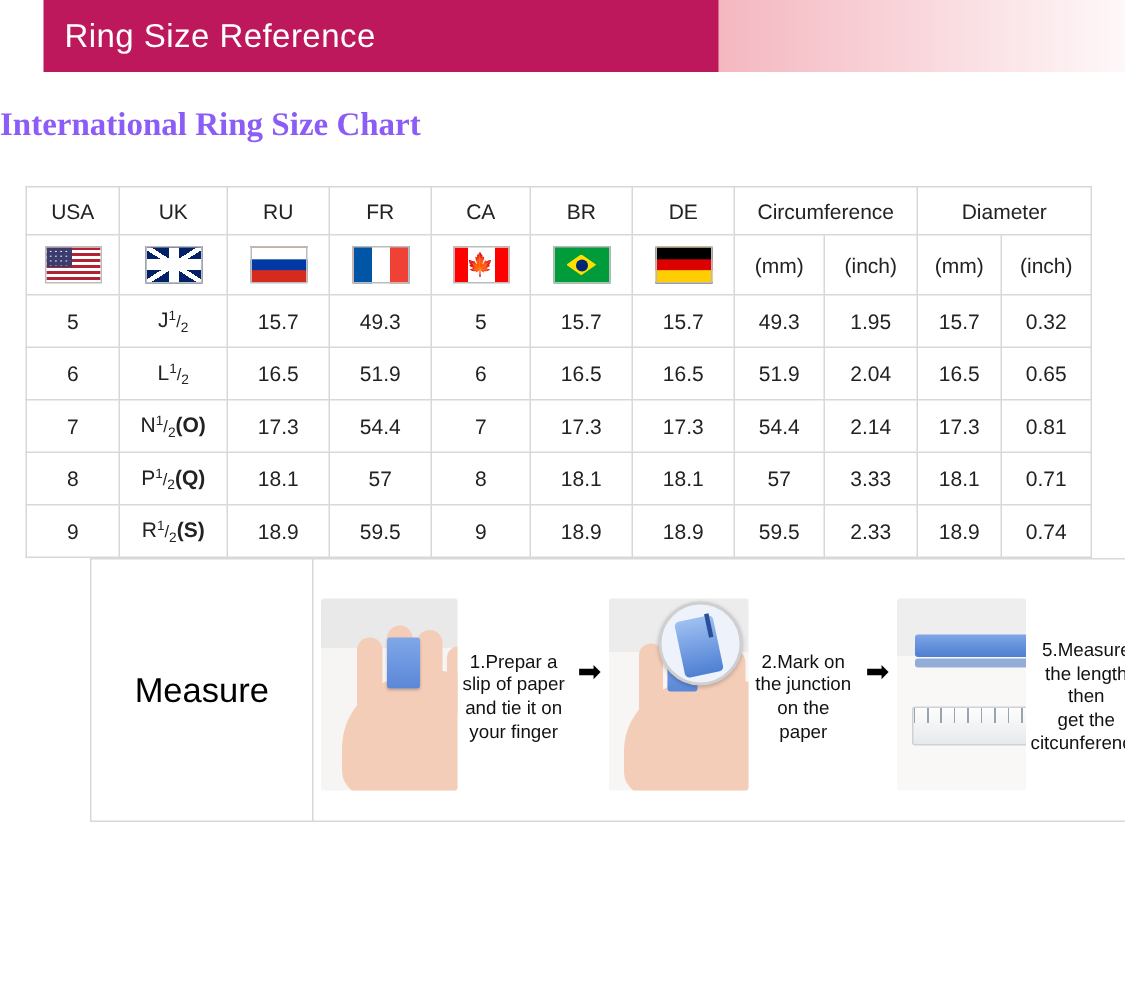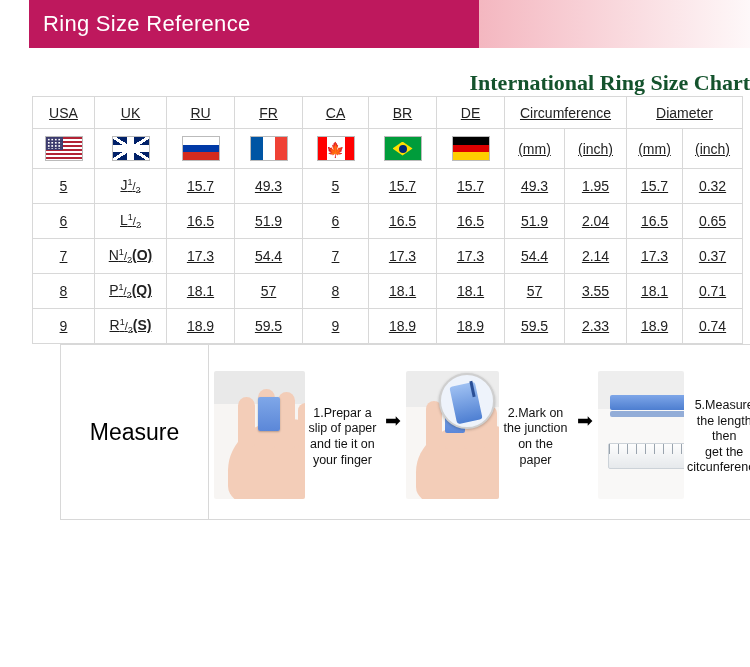--- a/index.html
+++ b/index.html
@@ -37,33 +37,32 @@
     position: absolute;
     right: 0;
     top: 0;
     width: 300px;
     height: 48px;
     background: linear-gradient(to right, rgba(244,183,192,1), rgba(255,255,255,1));
   }
 
   
   .chart-title {
-    text-align: right;
+    text-align: left;
     font-family: "Liberation Serif", serif;
     font-weight: bold;
     font-size: 22px;
     margin-top: 22px;
-    margin-bottom: 0;
-    color: #14532d;
+    margin-bottom: 28px;
+    color: #8b5cf6;
   }
 
   
   .table-wrap {
-    padding: 0 32px;
-    text-decoration: underline;
+    padding: 0 17px;
   }
   table.size-chart {
     border-collapse: collapse;
     width: 710px;
     table-layout: fixed;
   }
   table.size-chart td, table.size-chart th {
     border: 1px solid #d8d8d8;
     text-align: center;
     vertical-align: middle;
@@ -466,32 +465,32 @@
           <td>7</td>
           <td>N<span class="frac"><span class="sup">1</span>/<sub>2</sub></span><b>(O)</b></td>
           <td>17.3</td>
           <td>54.4</td>
           <td>7</td>
           <td>17.3</td>
           <td>17.3</td>
           <td>54.4</td>
           <td>2.14</td>
           <td>17.3</td>
-          <td>0.37</td>
+          <td>0.81</td>
         </tr>
         <tr class="data-row">
           <td>8</td>
           <td>P<span class="frac"><span class="sup">1</span>/<sub>2</sub></span><b>(Q)</b></td>
           <td>18.1</td>
           <td>57</td>
           <td>8</td>
           <td>18.1</td>
           <td>18.1</td>
           <td>57</td>
-          <td>3.55</td>
+          <td>3.33</td>
           <td>18.1</td>
           <td>0.71</td>
         </tr>
         <tr class="data-row">
           <td>9</td>
           <td>R<span class="frac"><span class="sup">1</span>/<sub>2</sub></span><b>(S)</b></td>
           <td>18.9</td>
           <td>59.5</td>
           <td>9</td>
           <td>18.9</td>

